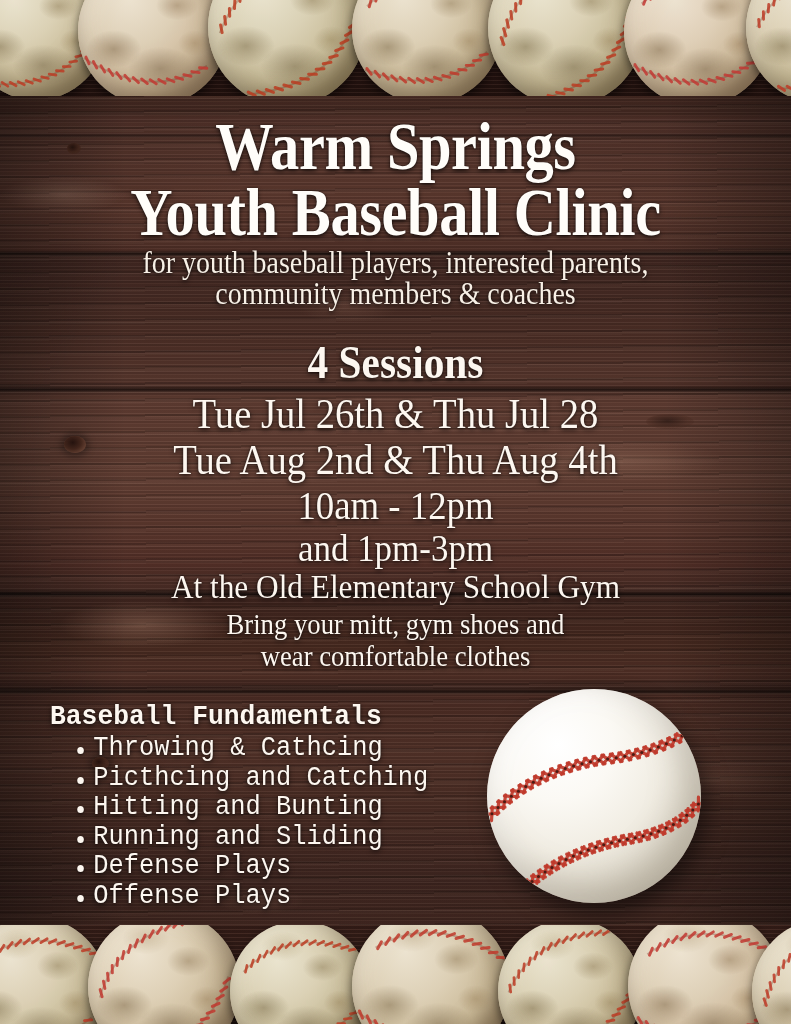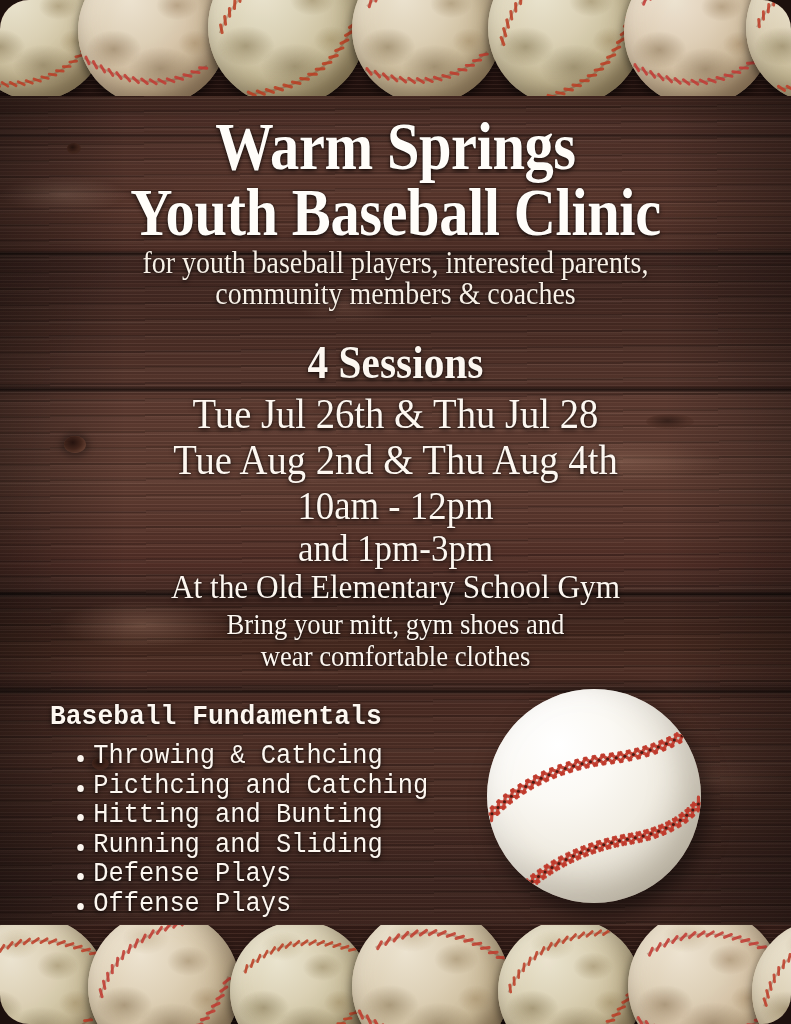--- a/index.html
+++ b/index.html
@@ -10,21 +10,20 @@
     font-family:"Liberation Serif", serif;
     overflow:hidden;
   }
 
   
   .poster{
     position:relative;
     width:791px; height:1024px;
     overflow:hidden;
     background:#4b2c24;
-    border-radius:29px;
   }
 
   
   .wood{
     position:absolute; inset:0;
     background-color:#4a2b23;
     background-image:
       
       radial-gradient(ellipse 120px 34px at 18% 61%, rgba(196,150,126,.30), rgba(196,150,126,0) 70%),
       radial-gradient(ellipse 150px 30px at 78% 45%, rgba(186,143,120,.26), rgba(186,143,120,0) 72%),
@@ -142,21 +141,21 @@
   .place{ top:568px; font-size:34px; line-height:38px; transform:scaleX(.92); transform-origin:50% 50%;}
   .bring1{ top:608px; font-size:29px; line-height:32px; transform:scaleX(.92); transform-origin:50% 50%;}
   .bring2{ top:640px; font-size:29px; line-height:32px; transform:scaleX(.92); transform-origin:50% 50%;}
 
   
   .fund{ position:absolute; left:50px; top:702px; z-index:6;
     text-shadow:0 2px 5px rgba(0,0,0,.65), 0 0 2px rgba(0,0,0,.5);
     color:#fdf7f0;font-family:Liberation Mono, monospace;}
   .fund-h{ font-size:28px; font-weight:bold; line-height:30px;
     transform:scaleX(.94); transform-origin:0 50%; white-space:nowrap;}
-  .fund ul{ list-style:none; margin-top:10px; }
+  .fund ul{ list-style:none; margin-top:2px; }
   .fund li{ position:relative; font-size:27px; line-height:29.5px;
     padding-left:46px; white-space:nowrap;
     transform:scaleX(.94); transform-origin:0 50%;}
   .fund li .bullet{ position:absolute; left:29px; top:13px;
     width:7px; height:7px; border-radius:50%; background:#fdf7f0;
     box-shadow:0 1px 3px rgba(0,0,0,.6);}
 </style>
 </head>
 <body>
 

